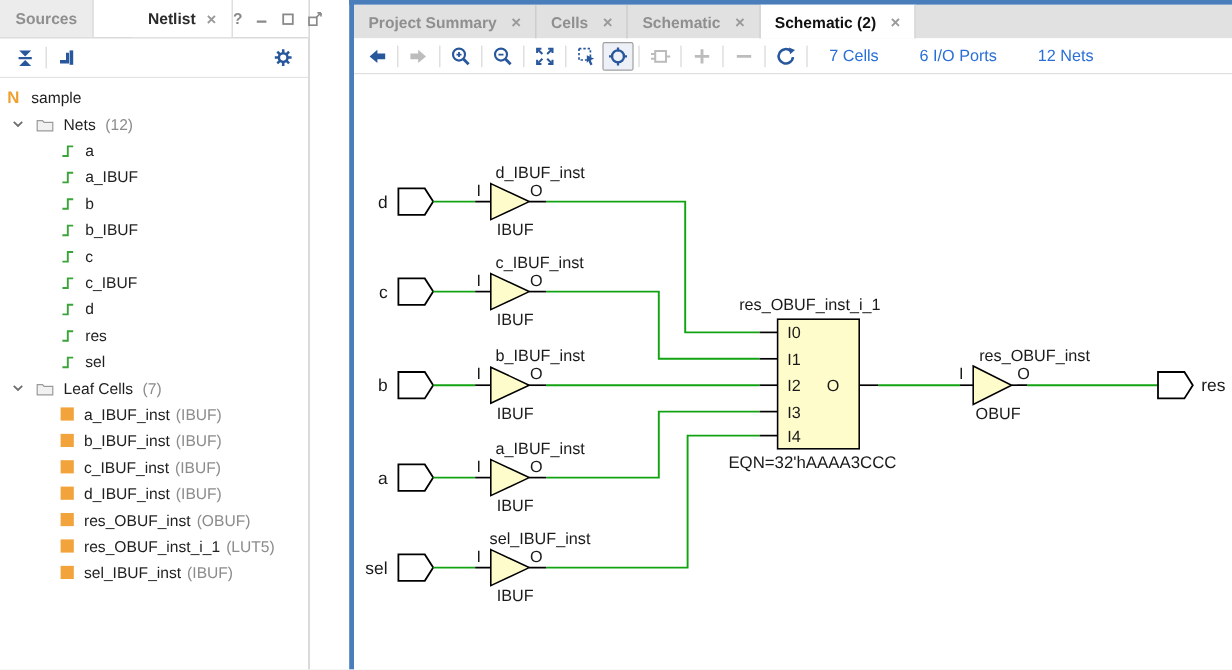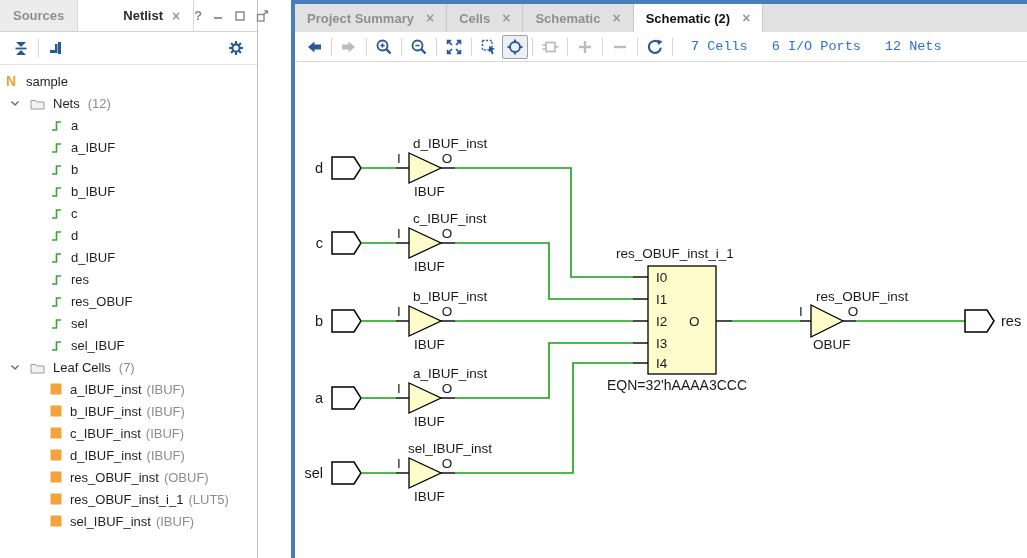--- a/index.html
+++ b/index.html
@@ -29,21 +29,21 @@
   .chev { flex:0 0 auto; }
   .ticon { flex:0 0 auto; }
   .nletter { color:#f0a030; font-weight:bold; font-size:14px; width:14px; text-align:center; }
 
   
   .right-panel { position:absolute; left:291px; top:0; width:746px; height:558px; border-top:4px solid #4a7ebb; border-left:4px solid #4a7ebb; background:#fff; }
   .rp-tabs { height:28px; background:#e1e1e1; display:flex; align-items:stretch; font-size:13px; }
   .rp-tab { display:flex; align-items:center; gap:12px; padding:0 12px; font-weight:bold; color:#8f8f8f; border-right:1px solid #c9c9c9; }
   .rp-tab.active { background:#fff; color:#111;gap:12px; }
   .rp-toolbar { height:30px; background:#fff; border-bottom:1px solid #d8d8d8; display:flex; align-items:center; padding:0 6px; }
-  .stats { display:flex; gap:24px; margin-left:14px; font-size:13.5px; color:#2a6fd6;font-family:Liberation Mono, monospace; }
+  .stats { display:flex; gap:34px; margin-left:14px; font-size:13.5px; color:#2a6fd6; }
   .stat { cursor:default; }
   .tbtn.selected { border:1px solid #9f9f9f; background:#edf1f7; border-radius:2px; }
 
   .canvas { position:relative; width:742px; height:496px; background:#fff; overflow:hidden; }
   svg text { font-family:"Liberation Sans",sans-serif; }
   .stext { font-size:13.5px; fill:#1a1a1a; }
   .pname { font-size:14.5px; }
   .wire { stroke:#12a312; stroke-width:1.6; fill:none; }
   .pin  { stroke:#000; stroke-width:1.4; fill:none; }
   .cell { fill:#fffccb; stroke:#000; stroke-width:1.3; }
@@ -154,51 +154,39 @@
       <div class="trow ind-item">
           <svg class="ticon" width="13" height="13">
             <path d="M2,11 H6.5 V3 H11" fill="none" stroke="#3aa43a" stroke-width="1.6"></path>
           </svg>
           <span>c</span>
         </div>
       <div class="trow ind-item">
           <svg class="ticon" width="13" height="13">
             <path d="M2,11 H6.5 V3 H11" fill="none" stroke="#3aa43a" stroke-width="1.6"></path>
           </svg>
+          <span>c_IBUF</span>
+        </div>
+      <div class="trow ind-item">
+          <svg class="ticon" width="13" height="13">
+            <path d="M2,11 H6.5 V3 H11" fill="none" stroke="#3aa43a" stroke-width="1.6"></path>
+          </svg>
           <span>d</span>
         </div>
       <div class="trow ind-item">
           <svg class="ticon" width="13" height="13">
             <path d="M2,11 H6.5 V3 H11" fill="none" stroke="#3aa43a" stroke-width="1.6"></path>
           </svg>
-          <span>d_IBUF</span>
-        </div>
-      <div class="trow ind-item">
-          <svg class="ticon" width="13" height="13">
-            <path d="M2,11 H6.5 V3 H11" fill="none" stroke="#3aa43a" stroke-width="1.6"></path>
-          </svg>
           <span>res</span>
         </div>
       <div class="trow ind-item">
           <svg class="ticon" width="13" height="13">
             <path d="M2,11 H6.5 V3 H11" fill="none" stroke="#3aa43a" stroke-width="1.6"></path>
           </svg>
-          <span>res_OBUF</span>
-        </div>
-      <div class="trow ind-item">
-          <svg class="ticon" width="13" height="13">
-            <path d="M2,11 H6.5 V3 H11" fill="none" stroke="#3aa43a" stroke-width="1.6"></path>
-          </svg>
           <span>sel</span>
-        </div>
-      <div class="trow ind-item">
-          <svg class="ticon" width="13" height="13">
-            <path d="M2,11 H6.5 V3 H11" fill="none" stroke="#3aa43a" stroke-width="1.6"></path>
-          </svg>
-          <span>sel_IBUF</span>
         </div>
 
       <div class="trow ind-hdr">
         <svg class="chev" width="14" height="14">
             <path d="M3.5,5.5 L7,9 L10.5,5.5" fill="none" stroke="#6e6e6e" stroke-width="1.5"></path>
           </svg>
         <svg class="ticon" width="15" height="13">
             <path d="M1,3.5 h4.5 l1.2,1.5 H14 v7 H1 z" fill="#f1f1f1" stroke="#9a9a9a" stroke-width="1"></path>
           </svg>
         <span>Leaf Cells</span>

